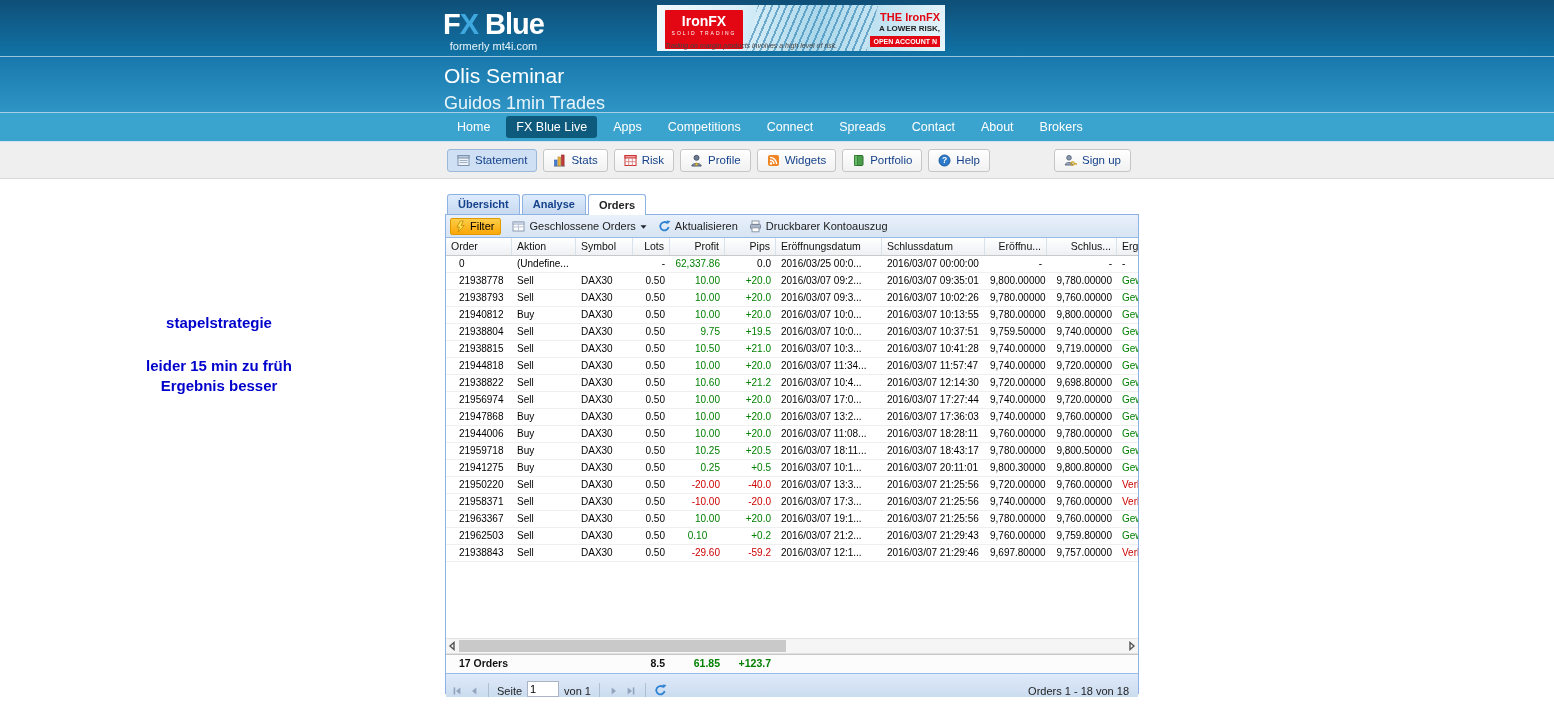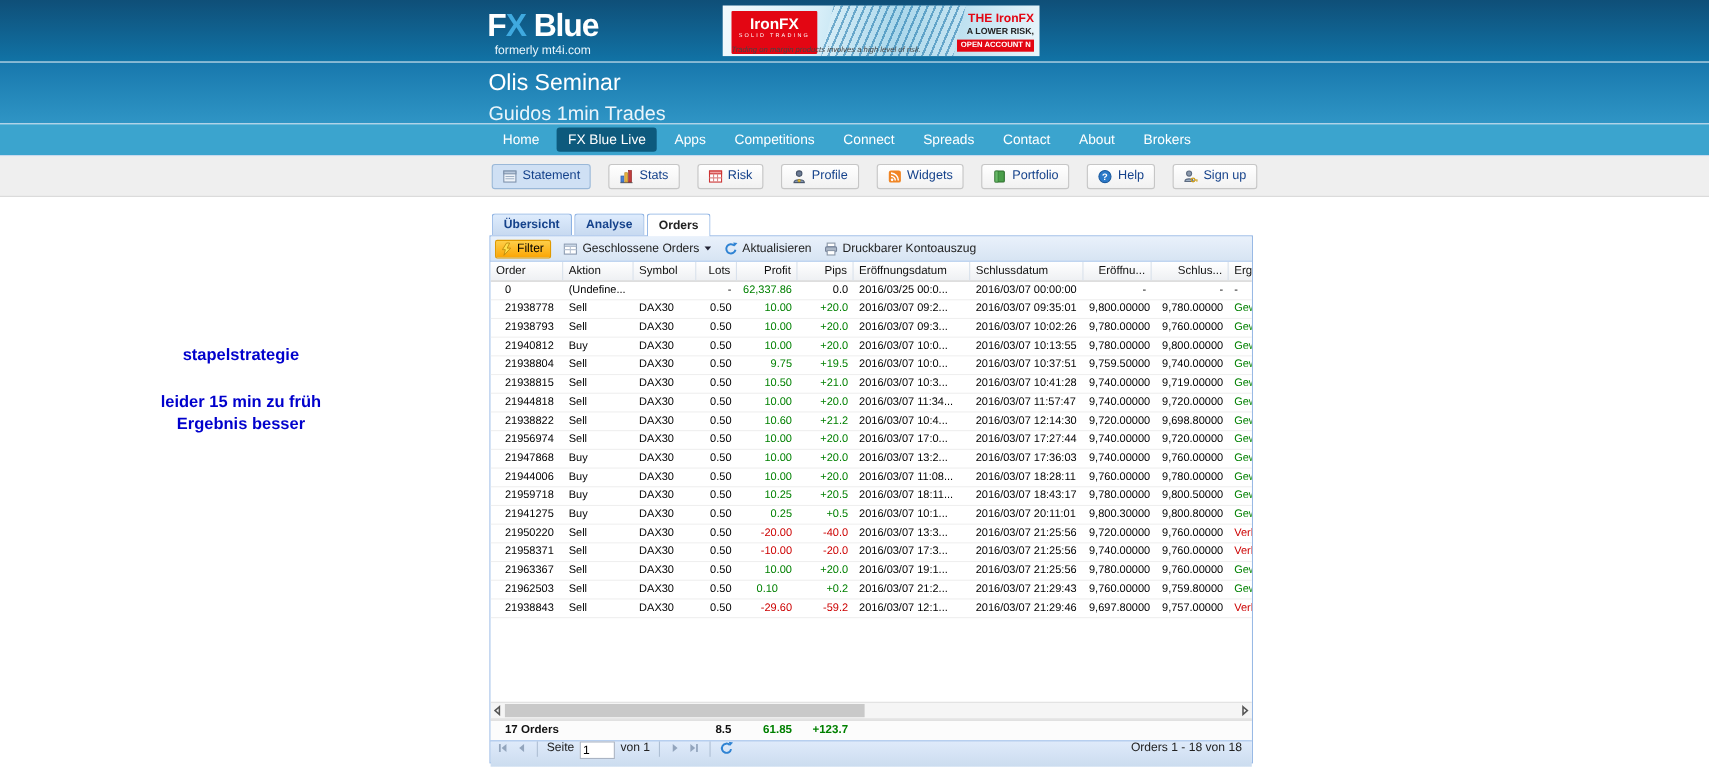--- a/index.html
+++ b/index.html
@@ -33,21 +33,21 @@
   .page-subtitle{position:absolute;left:444px;top:36px;font-size:18px;color:#eaf5fb;}
   
   .nav-band{position:absolute;left:0;top:113px;width:100%;height:28px;background:#3ba4ce;
     border-bottom:1px solid #d7dff2;}
   .nav-inner{position:absolute;left:447px;top:0;height:28px;display:flex;align-items:center;}
   .nav-item{color:#fff;font-size:12.5px;padding:4px 10px;margin-right:6px;border-radius:3px;cursor:pointer;white-space:nowrap;}
   .nav-item.active{background:#0d5a7d;}
   
   .tool-band{position:absolute;left:0;top:142px;width:100%;height:37px;background:#efefef;
     border-bottom:1px solid #d9d9d9;box-sizing:border-box;}
-  .tool-inner{position:absolute;left:447px;top:0;width:684px;height:36px;display:flex;align-items:center;gap:16px;}
+  .tool-inner{position:absolute;left:447px;top:0;width:684px;height:36px;display:flex;align-items:center;gap:6px;}
   .tool-btn{display:flex;align-items:center;gap:5px;background:linear-gradient(#ffffff,#f1f1f1);
     border:1px solid #c6c6c6;border-radius:3px;padding:4px 9px;font-size:11.5px;color:#15428b;cursor:pointer;white-space:nowrap;}
   .tool-btn.active{background:#cfe0f4;border-color:#9ab8d8;}
   .tool-btn.signup{margin-left:auto;}
   .btn-icon{display:inline-flex;width:13px;height:13px;}
   
   .note{position:absolute;left:93px;top:313px;width:252px;text-align:center;
     font-weight:bold;font-size:15px;line-height:20.5px;}
   .note-title{margin-bottom:22px;}
   
@@ -81,21 +81,21 @@
   .hscroll{flex:0 0 14px;background:#f5f5f5;border-top:1px solid #e2e2e2;border-bottom:1px solid #e2e2e2;
     position:relative;box-sizing:content-box;}
   .hs-arrow{position:absolute;top:0;width:12px;height:14px;cursor:pointer;display:flex;align-items:center;justify-content:center;}
   .hs-thumb{position:absolute;left:13px;top:1px;width:327px;height:12px;background:#c9c9c9;cursor:pointer;}
   
   .summary{flex:0 0 18px;border-top:1px solid #c6c6c6;background:#fcfcfc;display:flex;
     font-size:10.5px;font-weight:bold;color:#111;}
   .scell{box-sizing:border-box;padding:0 5px;line-height:17px;flex-shrink:0;white-space:nowrap;overflow:hidden;}
   
   .pager{flex:0 0 23px;background:linear-gradient(#dfeafa,#cbdcef);border-top:1px solid #99bbe8;
-    display:flex;align-items:flex-start;font-size:11px;color:#222;padding:0 5px;gap:5px;}
+    display:flex;align-items:flex-end;font-size:11px;color:#222;padding:0 5px;gap:5px;}
   .pager-sep{width:1px;height:14px;background:#aebfd4;margin:0 3px;}
   .pager-input{width:26px;height:14px;border:1px solid #aab4c4;font-size:11px;padding:0 2px;
     font-family:"Liberation Sans",sans-serif;}
   .pg-btn{display:inline-flex;cursor:pointer;}
   .pager-status{margin-left:auto;padding-right:4px;}
 </style>
 </head>
 <body>
 
 <div class="top-band">

